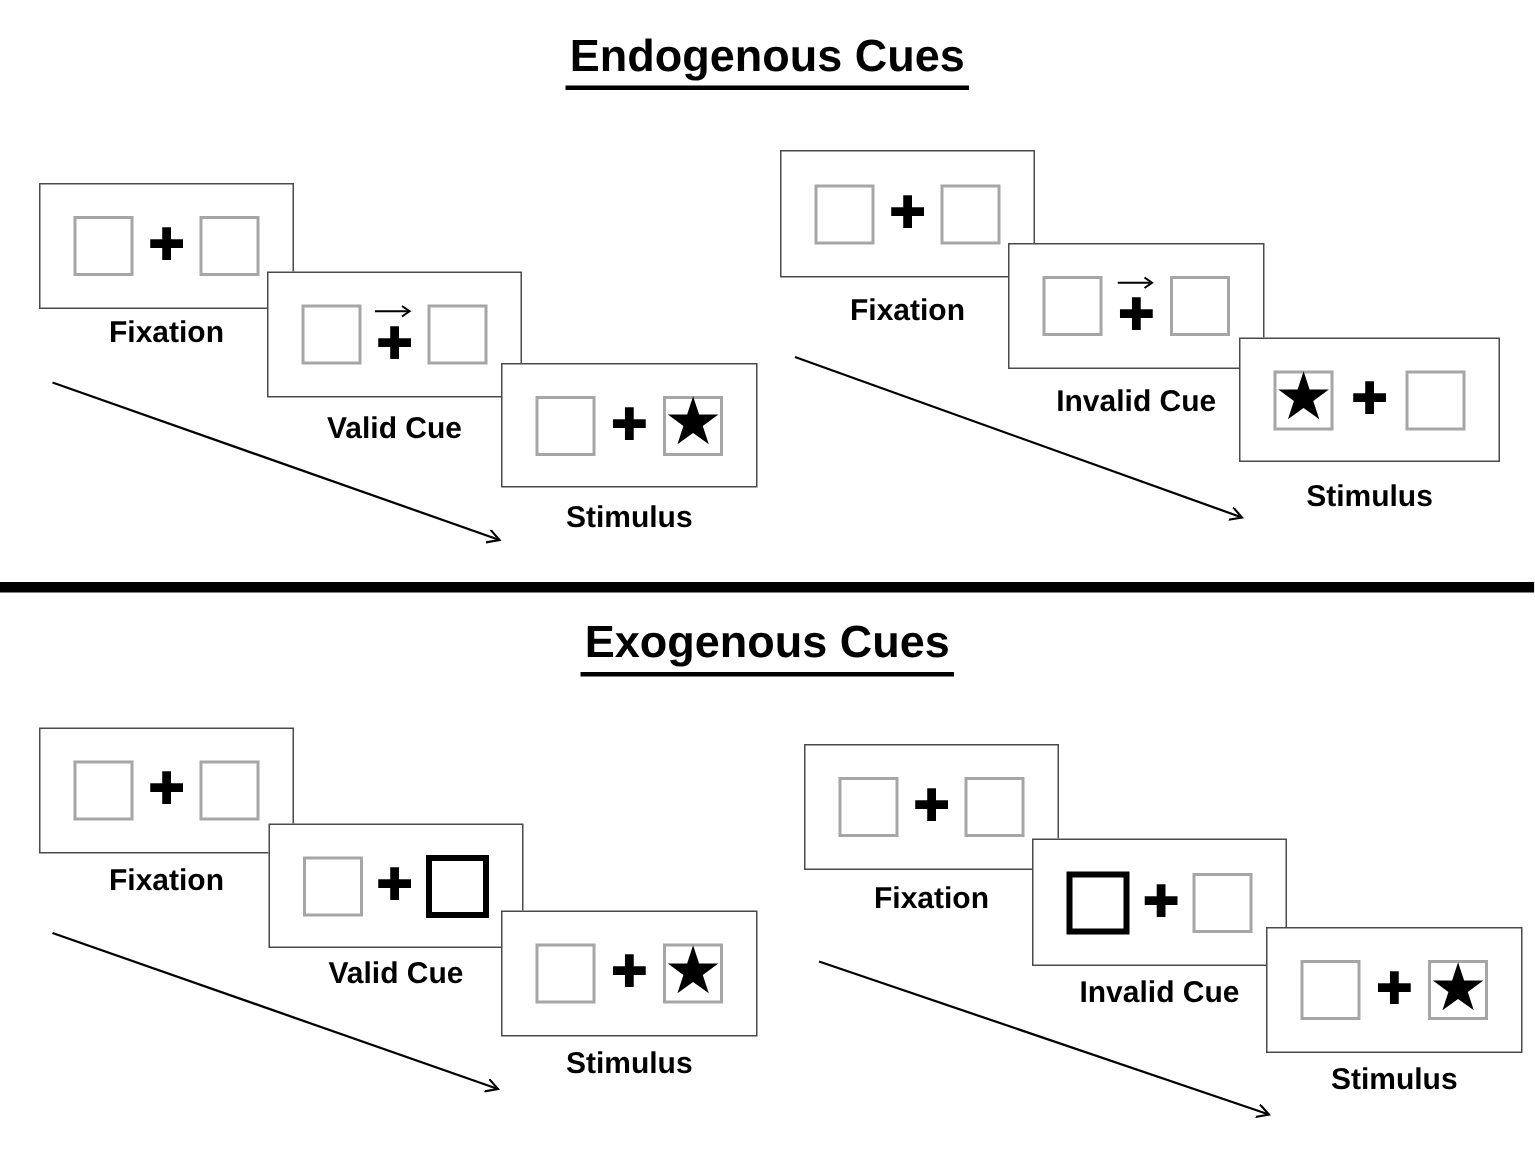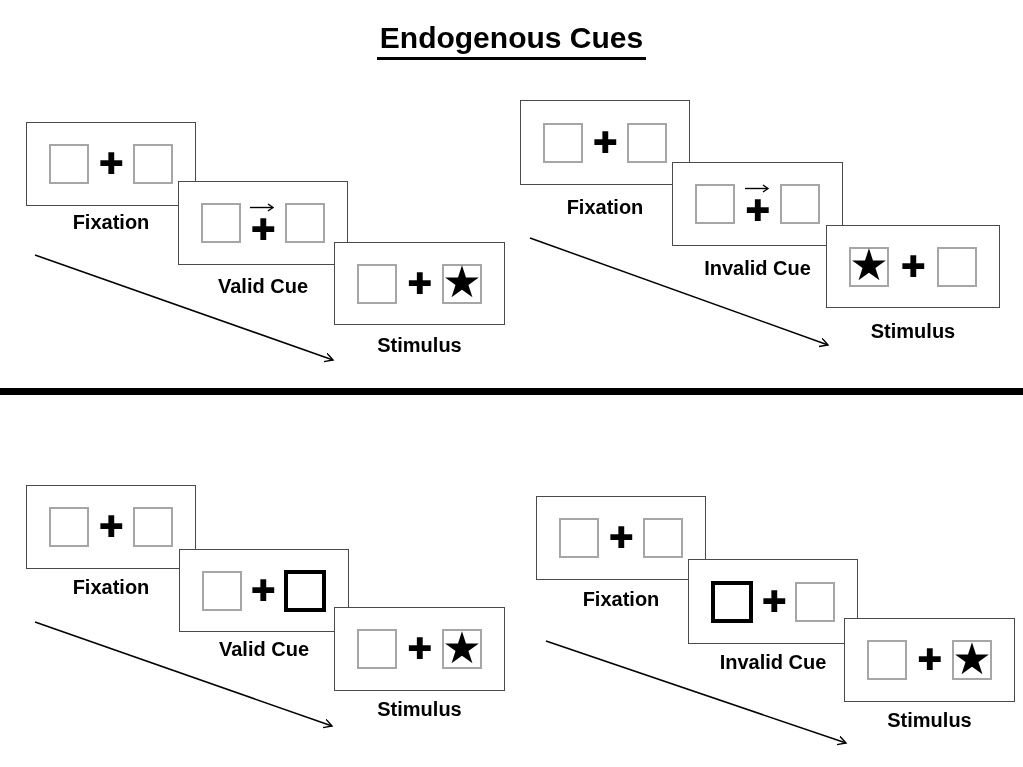--- a/index.html
+++ b/index.html
@@ -118,20 +118,23 @@
     <defs>
         <marker id="ah2" markerWidth="12" markerHeight="12" refX="8" refY="4.5" orient="auto" markerUnits="userSpaceOnUse">
           <path d="M0,0 L8,4.5 L0,9" fill="none" stroke="#000" stroke-width="1.4"></path>
         </marker>
       </defs>
     <line x1="5" y1="6" x2="303" y2="113" stroke="#000" stroke-width="1.5" marker-end="url(#ah2)"></line>
   </svg>
 
   <div class="divider"></div>
 
+  <div class="title-row" style="top:412px;">
+    <span class="title">Exogenous Cues</span>
+  </div>
 
   <div class="panel" style="left:26px;top:485px;width:170px;height:84px;">
     <div class="sq"></div>
     <div class="center-col">
       <span class="plus">✚</span>
     </div>
     <div class="sq"></div>
   </div>
   <div class="frame-label" style="left:26px;top:576px;width:170px;">Fixation</div>
 

